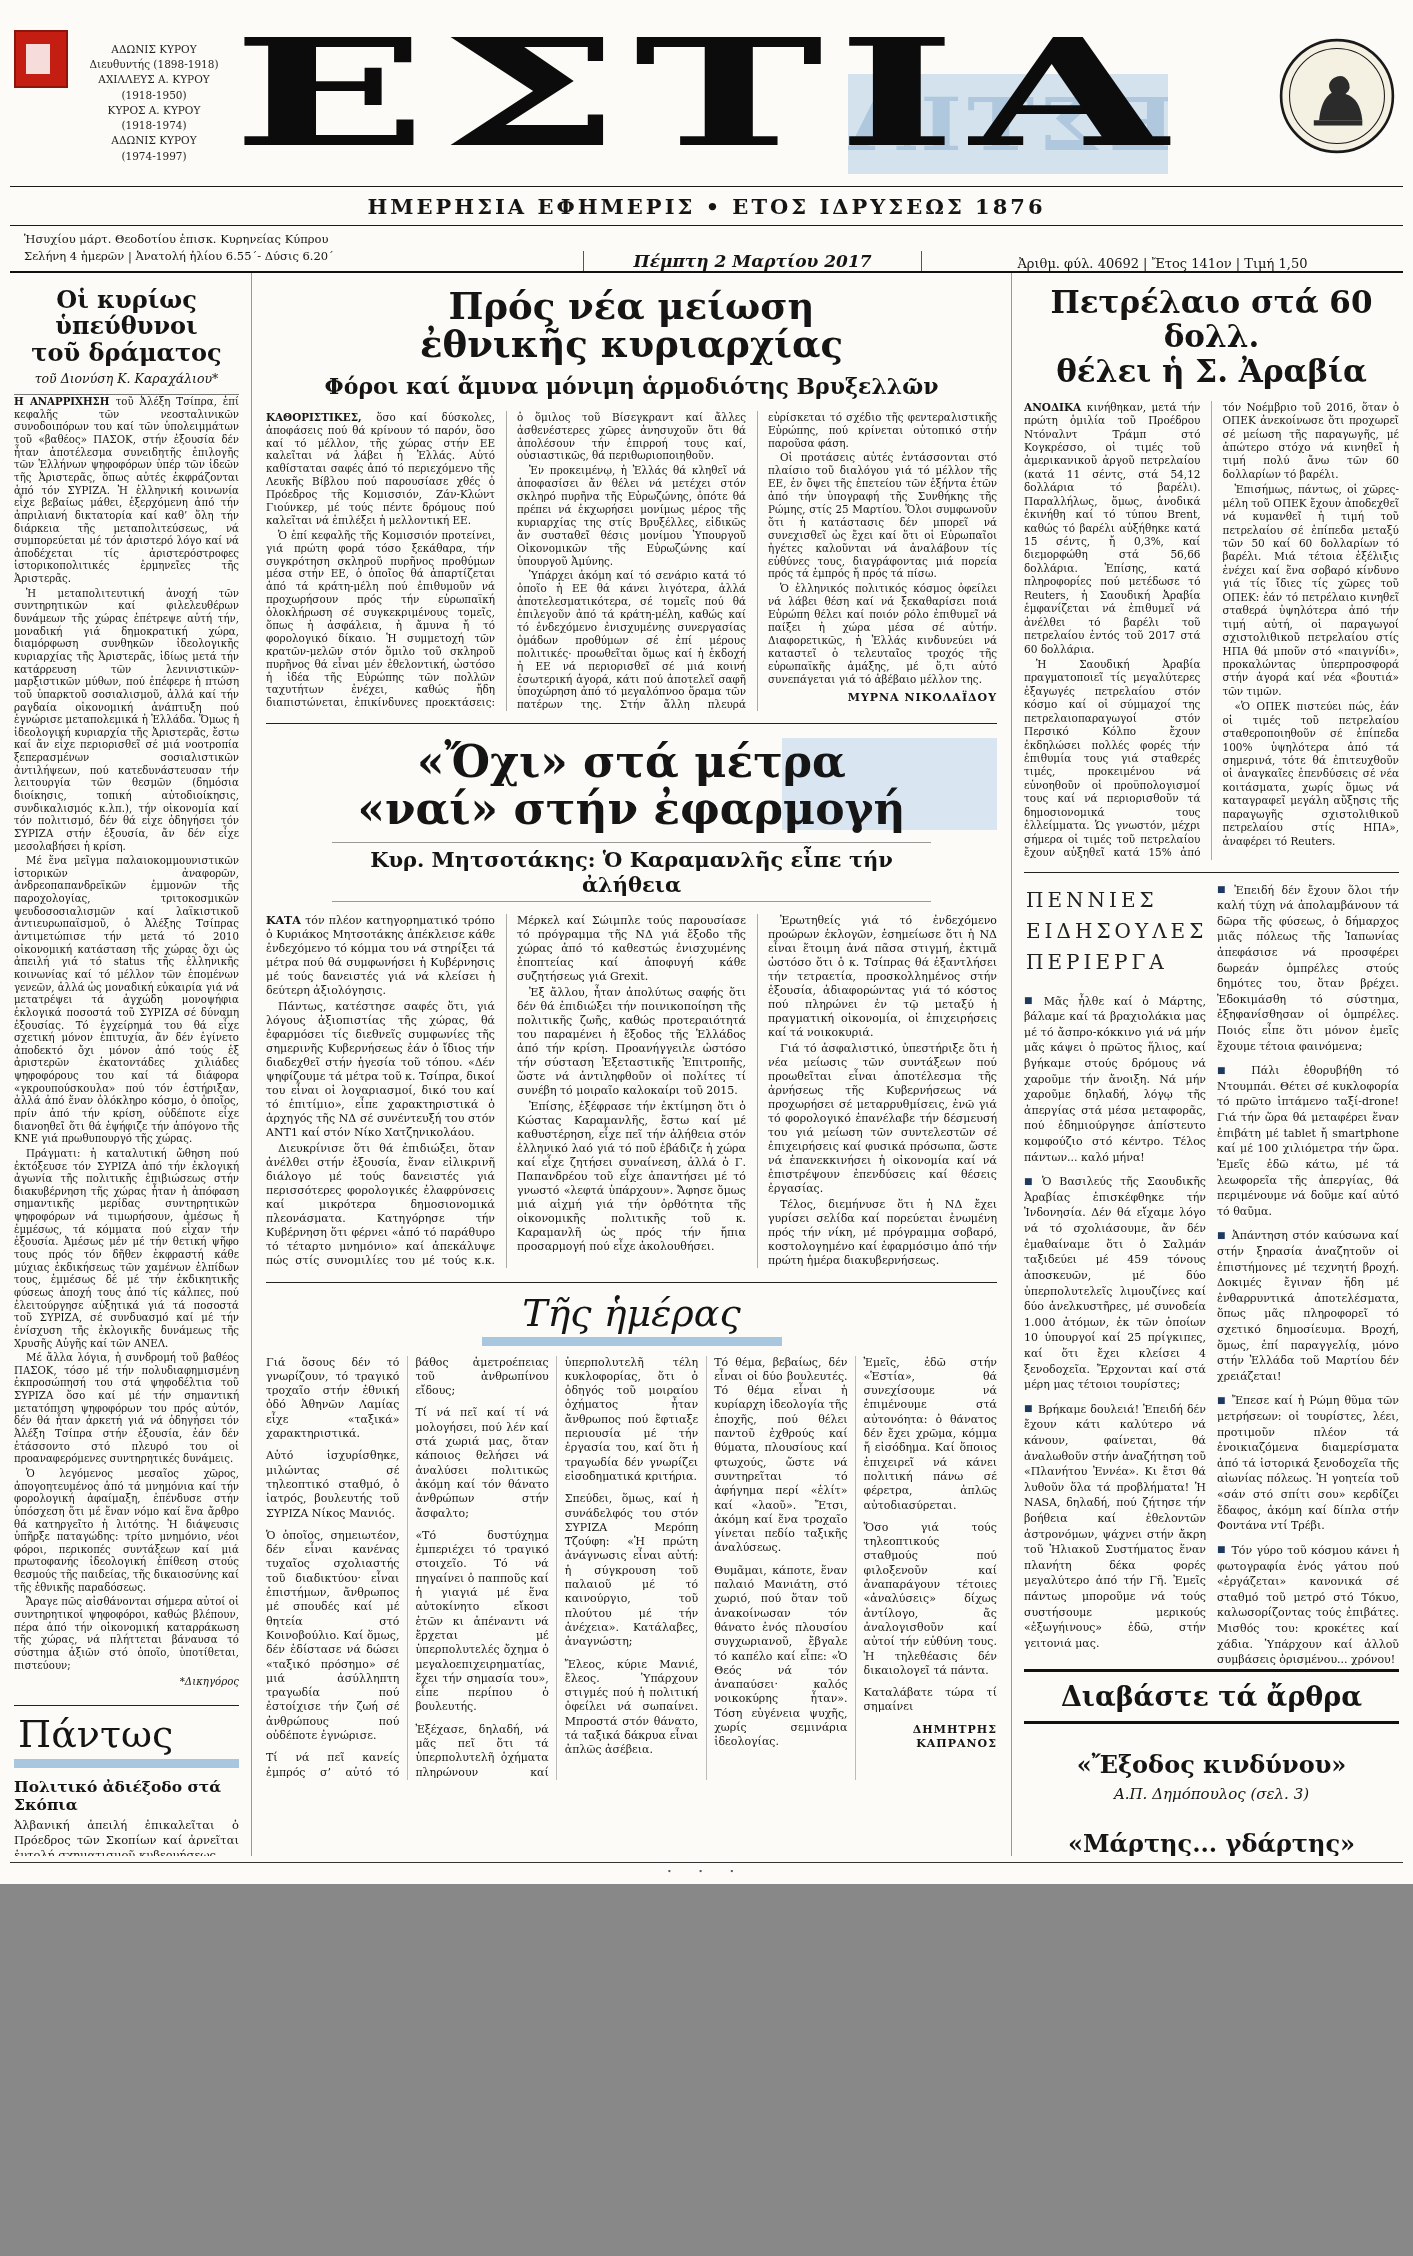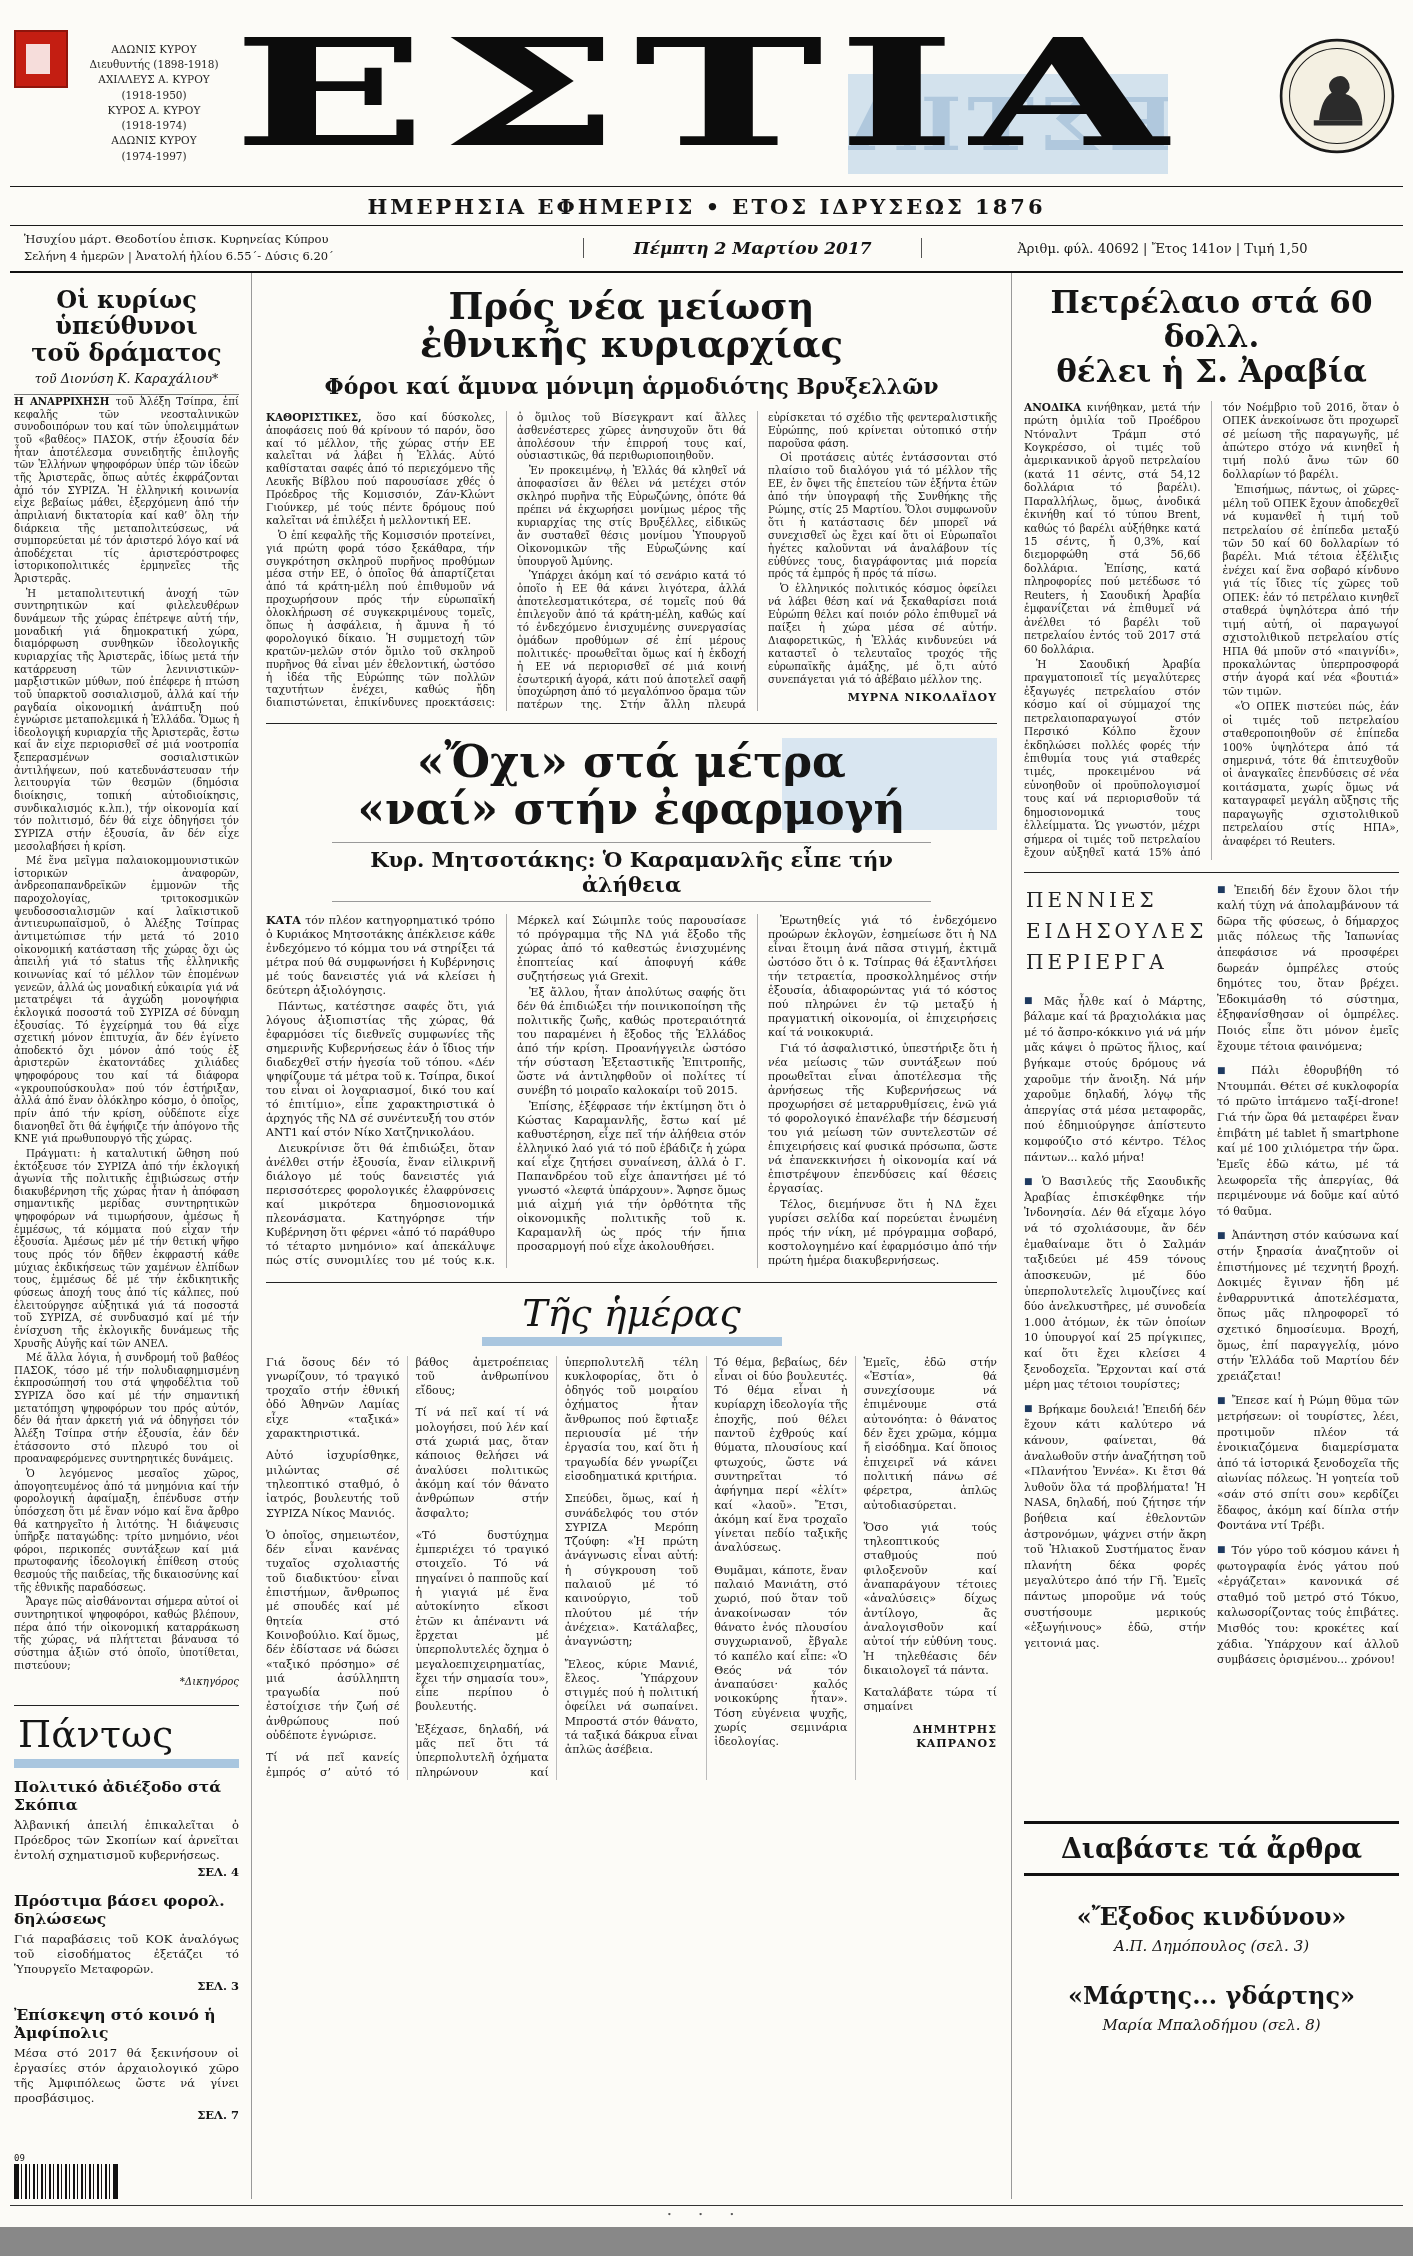--- a/index.html
+++ b/index.html
@@ -1,38 +1,38 @@
 <!DOCTYPE html>
 <html lang="el"><head>
 <meta charset="utf-8">
 <style>
   * { margin:0; padding:0; box-sizing:border-box; }
   html,body { background:#888; }
   .page{
-    position:relative; width:1413px; height:2227px; margin:0 auto;
+    position:relative; width:1413px; height:1884px; margin:0 auto;
     background:#fcfbf7; color:#151515; overflow:hidden;
     font-family:"DejaVu Serif","Liberation Serif",serif;
     display:flex; flex-direction:column; padding:26px 10px 8px 10px;
   }
   
   .masthead{ position:relative; height:150px; flex:0 0 auto; }
   .stamp{ position:absolute; left:4px; top:4px; width:54px; height:58px; background:#c41e12; border:2px solid #8f150c; }
   .stamp-inner{ position:absolute; left:10px; top:12px; width:24px; height:30px; background:rgba(255,255,255,.85); }
   .founders{ position:absolute; left:64px; top:16px; width:160px; text-align:center; font-size:10.5px; line-height:1.45; color:#222; }
   .founder-line{ white-space:nowrap; }
   .ghost1{ position:absolute; right:235px; top:48px; width:320px; height:100px; background:#c6daea; opacity:.75; z-index:0;
            display:flex; align-items:center; justify-content:center; overflow:hidden;}
   .ghost1 span{ transform:scale(-1.25,1); font-weight:bold; font-size:72px; color:#8fb3d2; opacity:.85; letter-spacing:4px;}
   .brand{ position:relative; z-index:1; text-align:center; margin-top:-8px; }
   .brand-inner{ display:inline-block; font-weight:bold; font-size:148px; line-height:150px; letter-spacing:8px; transform:scale(1.72,1); color:#0c0c0c; }
   .seal{ position:absolute; right:8px; top:12px; z-index:2; }
   
   .tagline{ flex:0 0 auto; border-top:1px solid #1a1a1a; border-bottom:1px solid #1a1a1a; margin-top:10px;
             text-align:center; font-weight:bold; font-size:21px; letter-spacing:3px; padding:7px 0 6px; }
-  .dateline{ flex:0 0 auto; display:flex; align-items:center; border-bottom:2px solid #111; font-size:11.5px; }
+  .dateline{ flex:0 0 auto; display:flex; align-items:flex-end; border-bottom:2px solid #111; font-size:11.5px; }
   .dl-left{ flex:1.15; padding:5px 6px 5px 14px; line-height:1.5; }
   .dl-date{ flex:0.7; border-left:1px solid #555; border-right:1px solid #555; display:flex; align-items:center; justify-content:center;
             font-weight:bold; font-style:italic; font-size:17px; }
   .dl-issue{ flex:1; display:flex; align-items:center; justify-content:center; font-size:13px; }
   
   .grid{ flex:1 1 auto; display:flex; overflow:hidden; }
   .colA{ width:242px; flex:0 0 auto; border-right:1px solid #999; padding:8px 12px 20px 4px; display:flex; flex-direction:column; overflow:hidden; }
   .colB{ width:760px; flex:0 0 auto; border-right:1px solid #999; padding:4px 14px 0 14px; display:flex; flex-direction:column; overflow:hidden; }
   .colC{ flex:1 1 auto; padding:4px 4px 0 12px; display:flex; flex-direction:column; overflow:hidden; }
   

